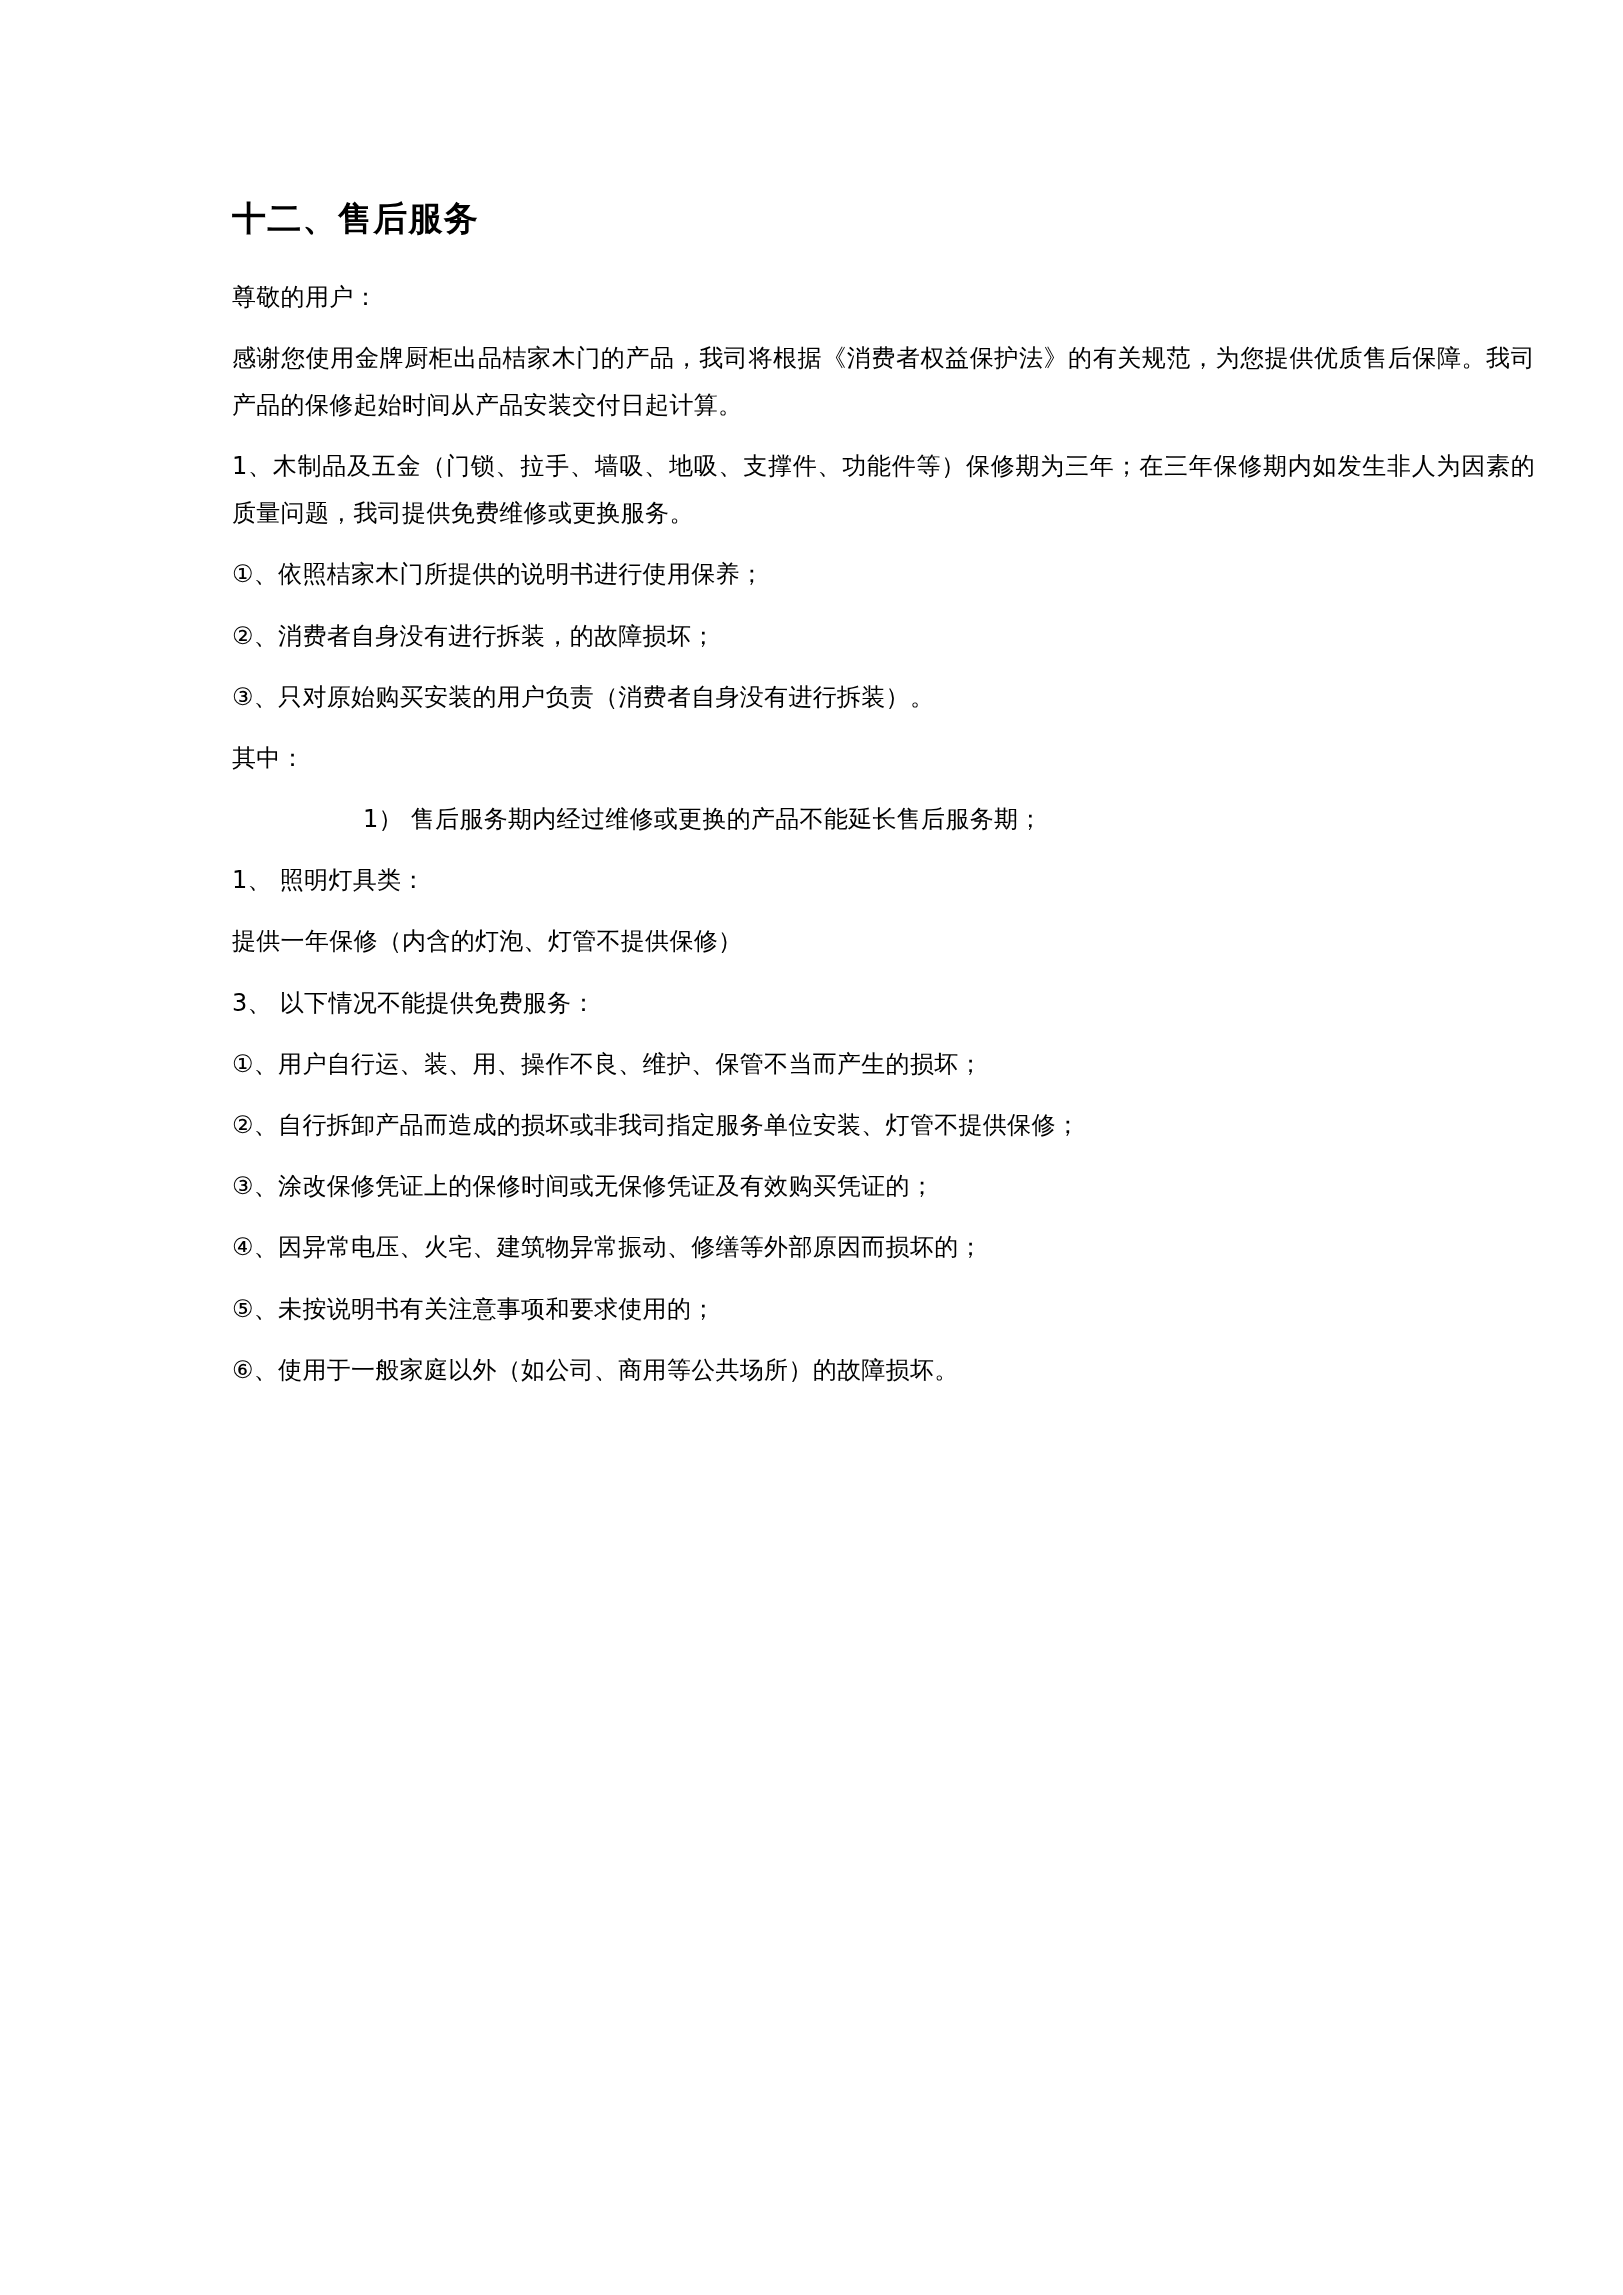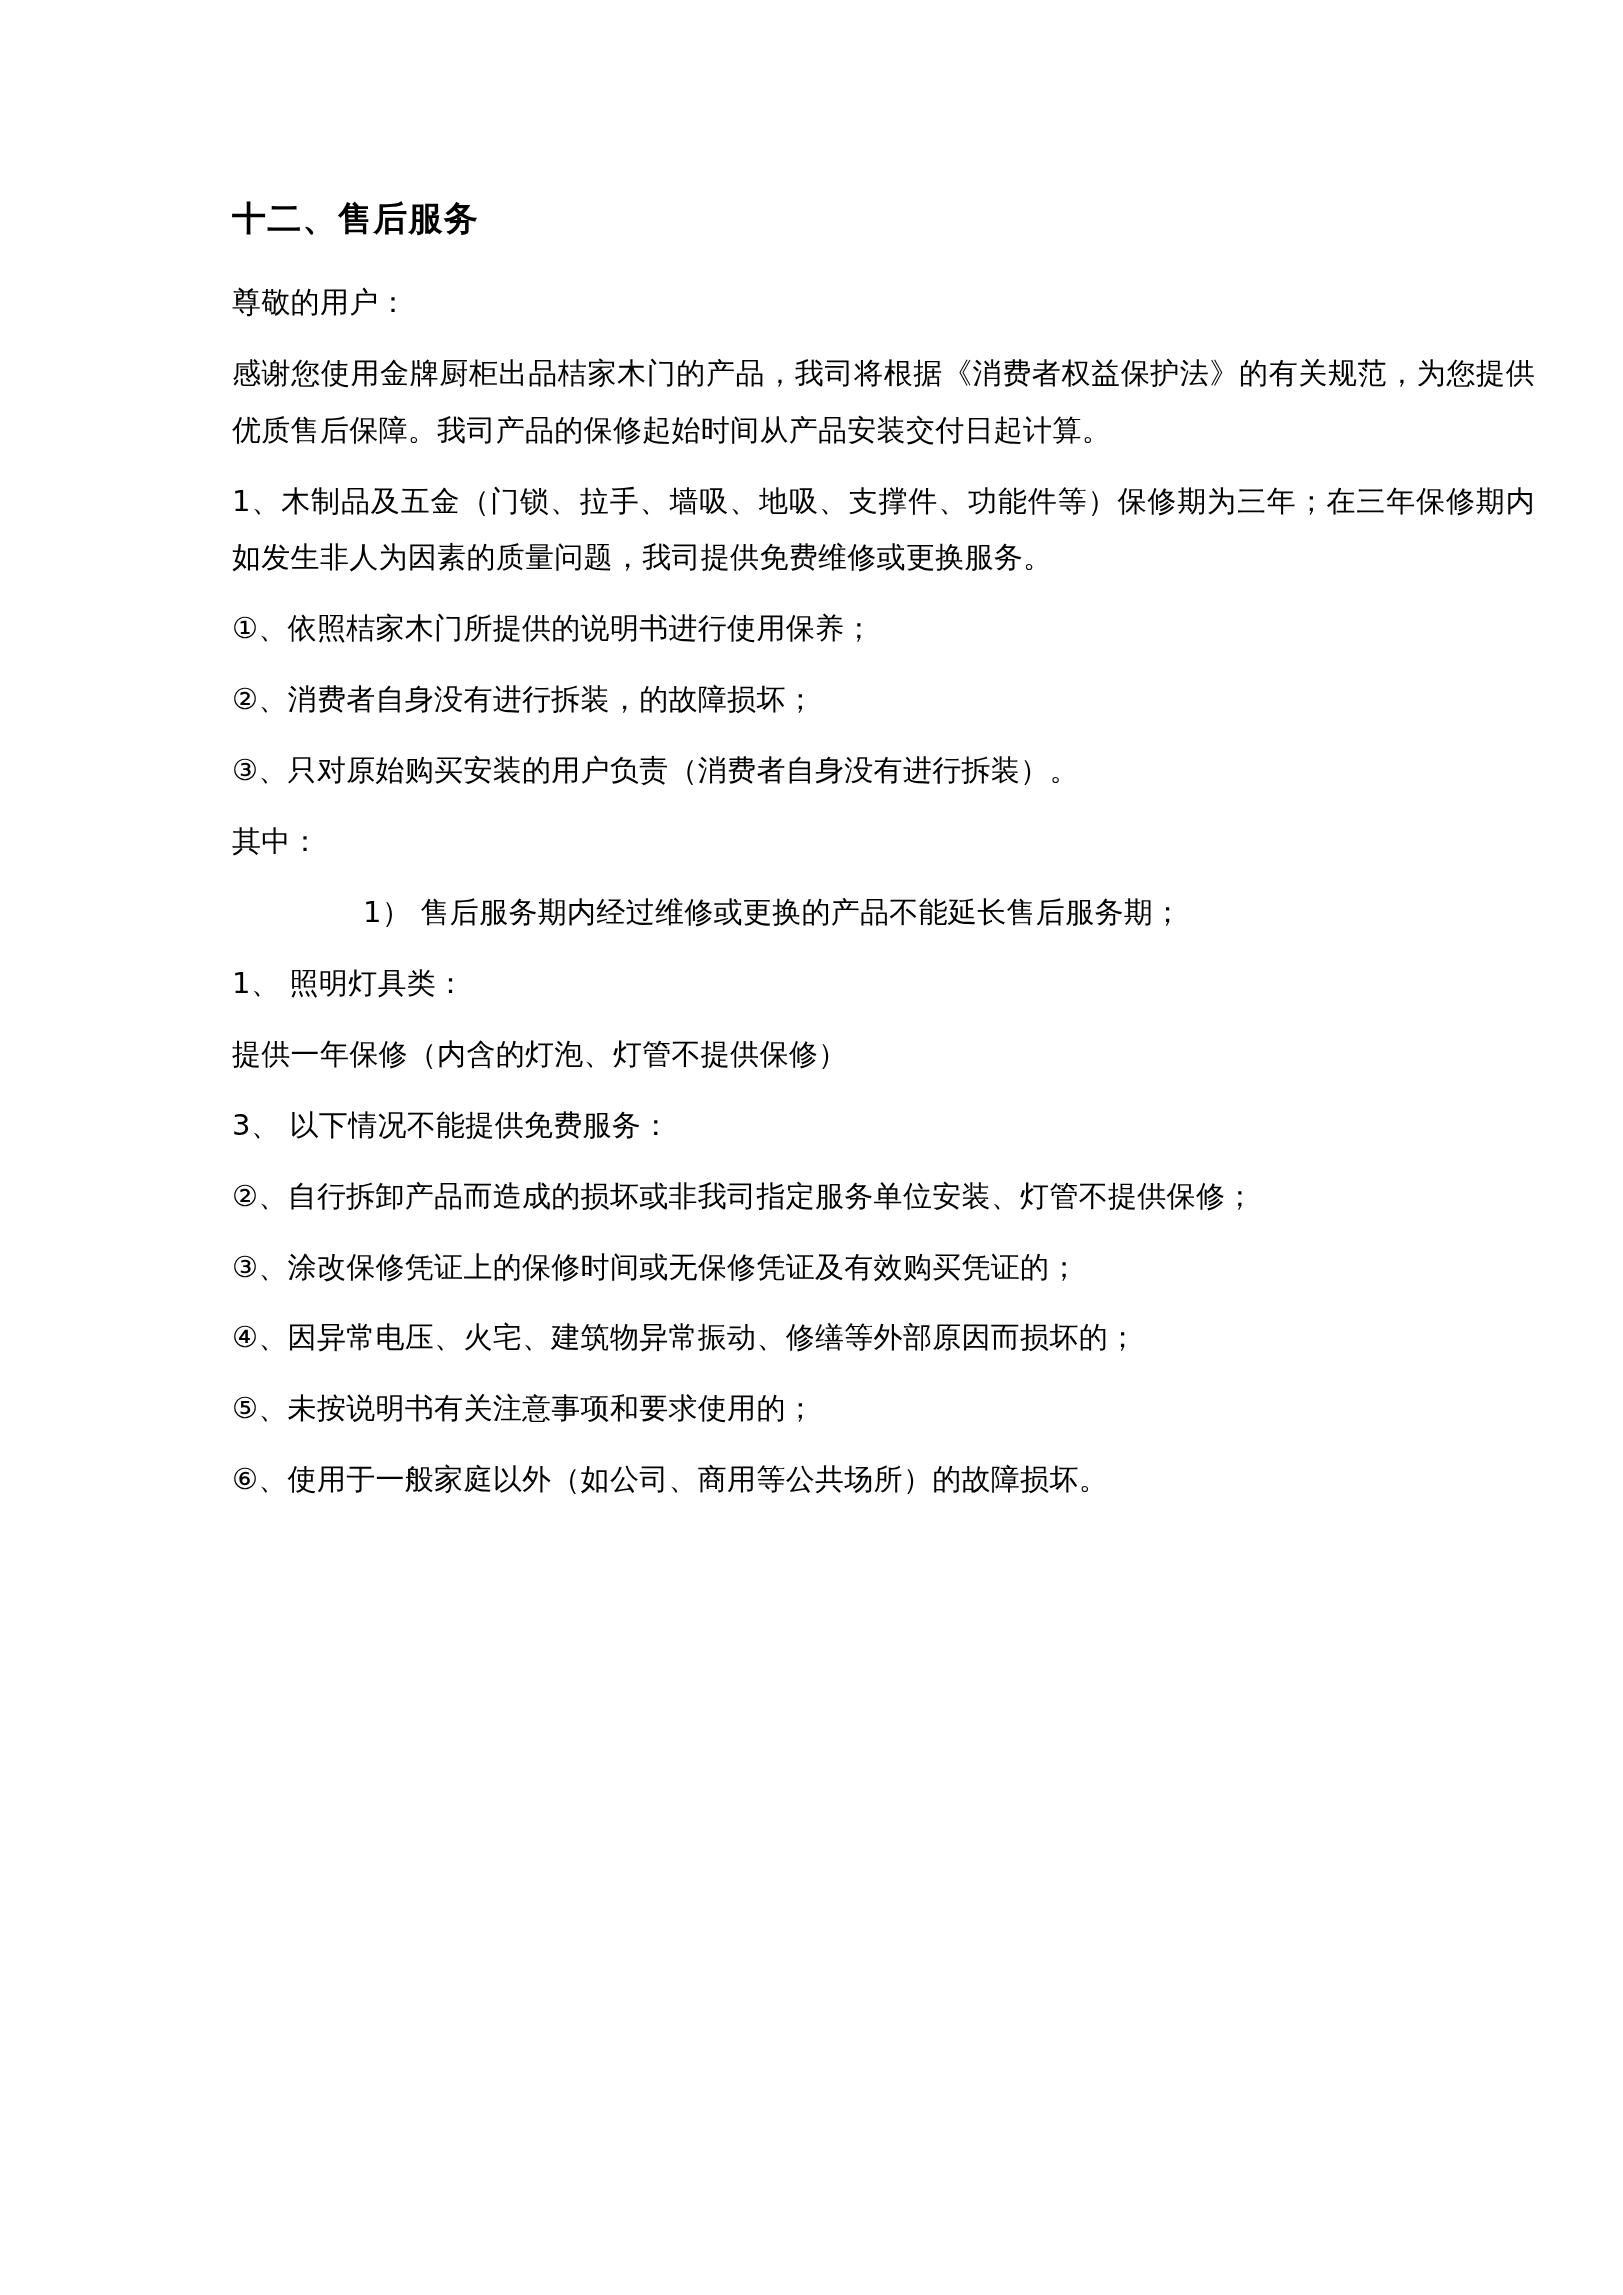--- a/index.html
+++ b/index.html
@@ -22,21 +22,21 @@
     padding: 196px 88px 0 232px;
   }
   .doc-title {
     font-size: 34px;
     font-weight: bold;
     letter-spacing: 1.3px;
     margin: 0 0 34px 0;
     line-height: 1.3;
   }
   .para {
-    font-size: 29px;
+    font-size: 24px;
     line-height: 1.95;
     margin: 0 0 14.4px 0;
     text-align: justify;
     letter-spacing: 0.3px;
   }
   .para.indent-2 {
     padding-left: 131px;
   }
 </style>
 </head>
@@ -51,20 +51,21 @@
     <p class="para">感谢您使用金牌厨柜出品桔家木门的产品，我司将根据《消费者权益保护法》的有关规范，为您提供优质售后保障。我司产品的保修起始时间从产品安装交付日起计算。</p>
     <p class="para">1、木制品及五金（门锁、拉手、墙吸、地吸、支撑件、功能件等）保修期为三年；在三年保修期内如发生非人为因素的质量问题，我司提供免费维修或更换服务。</p>
     <p class="para">①、依照桔家木门所提供的说明书进行使用保养；</p>
     <p class="para">②、消费者自身没有进行拆装，的故障损坏；</p>
     <p class="para">③、只对原始购买安装的用户负责（消费者自身没有进行拆装）。</p>
     <p class="para">其中：</p>
     <p class="para indent-2">1）  售后服务期内经过维修或更换的产品不能延长售后服务期；</p>
     <p class="para">1、  照明灯具类：</p>
     <p class="para">提供一年保修（内含的灯泡、灯管不提供保修）</p>
     <p class="para">3、  以下情况不能提供免费服务：</p>
+    <p class="para">①、用户自行运、装、用、操作不良、维护、保管不当而产生的损坏；</p>
     <p class="para">②、自行拆卸产品而造成的损坏或非我司指定服务单位安装、灯管不提供保修；</p>
     <p class="para">③、涂改保修凭证上的保修时间或无保修凭证及有效购买凭证的；</p>
     <p class="para">④、因异常电压、火宅、建筑物异常振动、修缮等外部原因而损坏的；</p>
     <p class="para">⑤、未按说明书有关注意事项和要求使用的；</p>
     <p class="para">⑥、使用于一般家庭以外（如公司、商用等公共场所）的故障损坏。</p>
   </div>
 
 </div>
 
 

